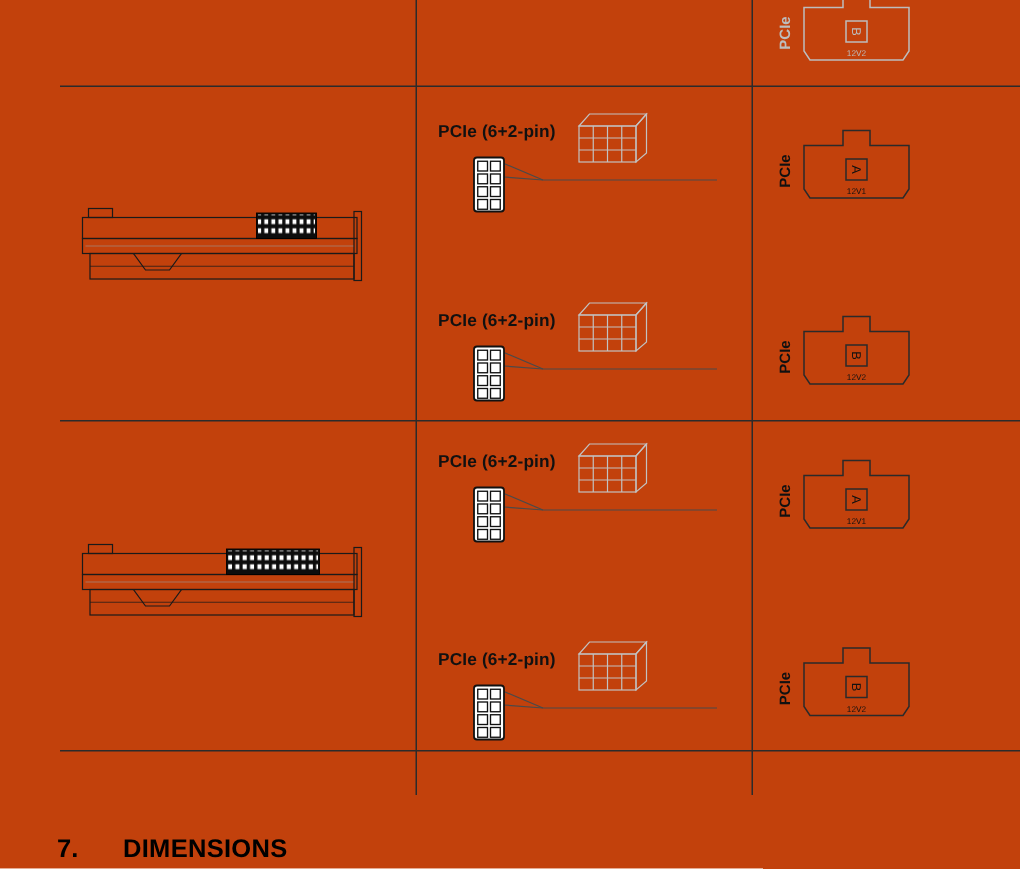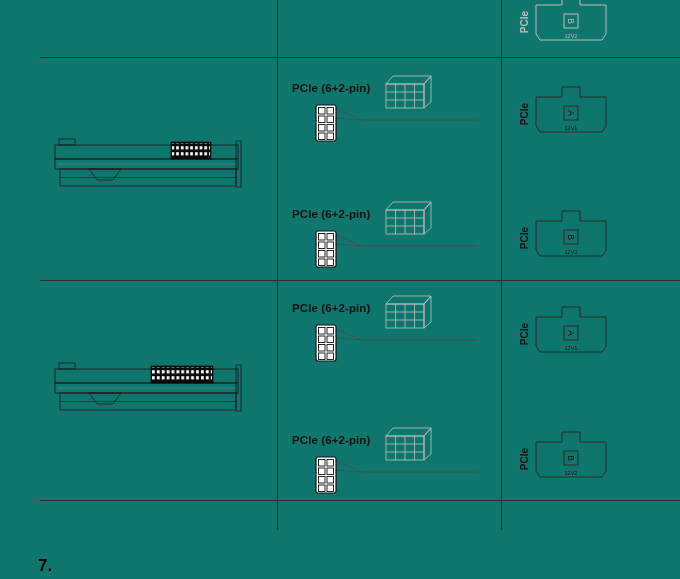--- a/index.html
+++ b/index.html
@@ -1,18 +1,18 @@
 <!DOCTYPE html>
 <html><head>
 <meta charset="utf-8">
 <style>
   * { box-sizing: border-box; }
   html,body { margin:0; padding:0; background:#ffffff; }
   body { font-family:"Liberation Sans", sans-serif; }
-  .page { position:relative; width:680px; height:579px; background:#0f766e; overflow:hidden; }
+  .page { position:relative; width:680px; height:579px; background:#c2410c; overflow:hidden; }
 
   
   .vline { position:absolute; top:0; width:1px; height:530px; background:#2b2b2b; }
   .hline { position:absolute; left:40px; right:0; height:1px; background:#2b2b2b; }
 
   
   .cable { position:absolute; width:190px; height:70px; }
   .cable svg { position:absolute; left:0; top:0; overflow:visible; }
   .cable-label { position:absolute; left:2px; top:8px; font-size:11.5px; font-weight:bold;
                  color:#111; white-space:nowrap; letter-spacing:0.1px; }
@@ -264,14 +264,15 @@
     <svg class="socket" width="100" height="56" viewBox="0 0 100 56">
       <text x="12" y="28" transform="rotate(-90 12 28)" text-anchor="middle" dominant-baseline="central" font-size="10" font-weight="bold">PCIe</text>
       <path class="outline" d="M24,11 H50 V1 H68 V11 H94 V40 L90,46 H28 L24,40 Z"></path>
       <rect class="letterbox" x="52" y="20" width="14" height="14"></rect>
       <text x="59" y="27" transform="rotate(90 59 27)" text-anchor="middle" dominant-baseline="central" font-size="8.5">B</text>
       <text x="59" y="43.5" text-anchor="middle" font-size="5.5">12V2</text>
     </svg>
   </div>
 
   <span class="heading-num">7.</span>
+  <span class="heading-title">DIMENSIONS</span>
 
 </div>
 
 </body></html>

